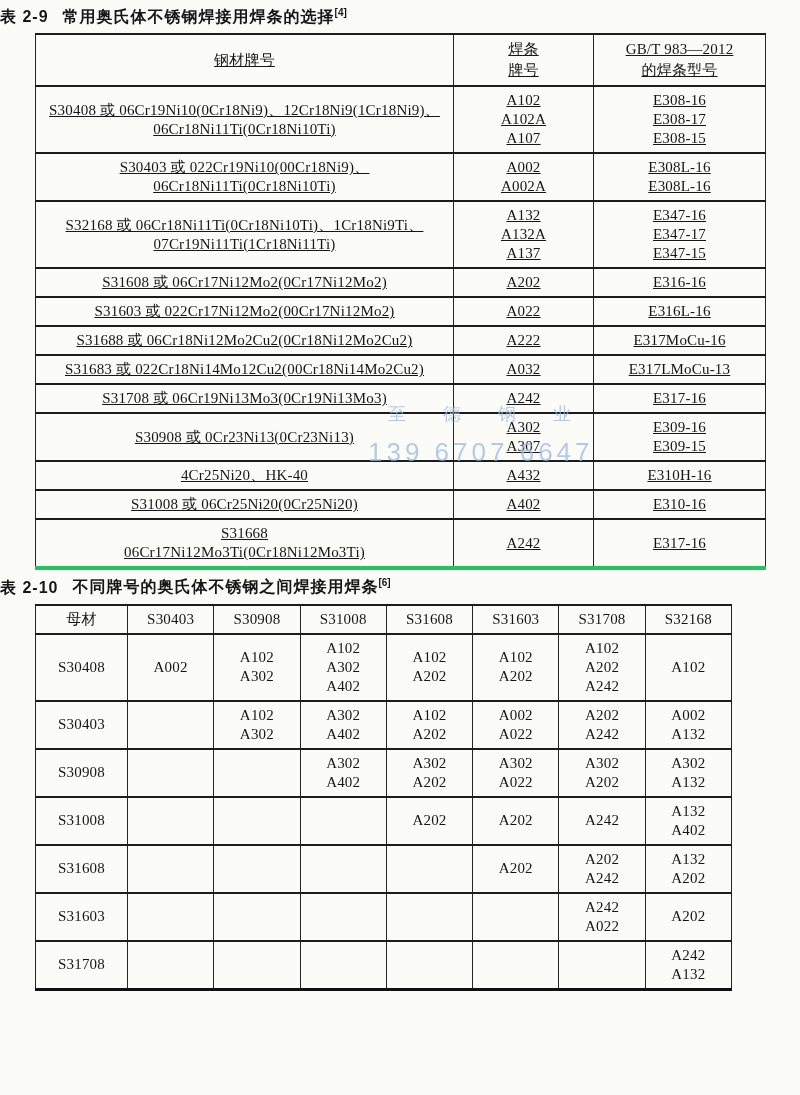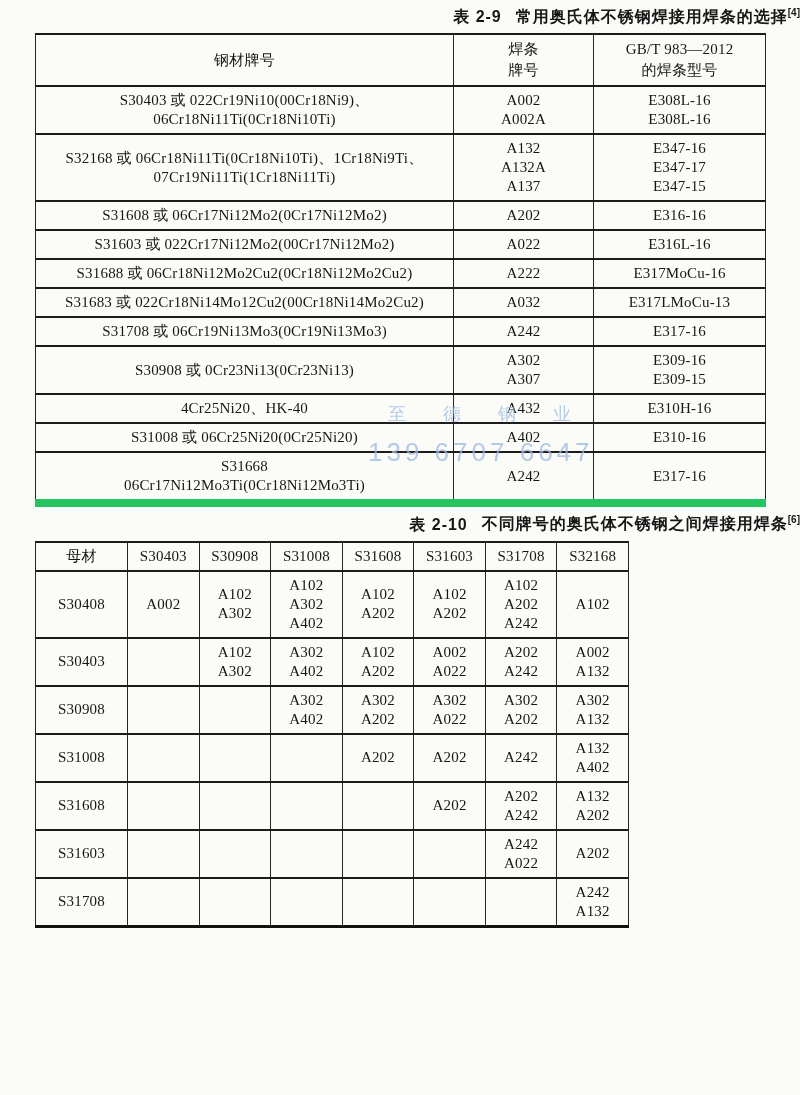--- a/index.html
+++ b/index.html
@@ -7,55 +7,55 @@
     width: 800px; height: 1095px;
     background: #fbfbf8;
     font-family: "Liberation Serif", "DejaVu Serif", serif;
     color: #161616;
     position: relative;
     overflow: hidden;
   }
   .sheet { position: relative; width: 800px; height: 1095px; z-index: 1; }
 
   .table-title {
-    text-align: right;
+    text-align: left;
     font-family: "Liberation Sans", "DejaVu Sans", sans-serif;
     font-weight: bold;
     font-size: 16px;
     letter-spacing: 1px;
     padding: 7px 0 5px 0;
   }
   .table-title sup { font-size: 10px; letter-spacing: 0; }
   .title-prefix { margin-right: 14px; }
 
   table {
     border-collapse: collapse;
     table-layout: fixed;
     background: transparent;
   }
   #table1 { margin-left: 35px; width: 730px; }
-  #table2 { margin-left: 35px; width: 594px; }
+  #table2 { margin-left: 35px; width: 697px; }
 
   td, th {
     border-left: 1px solid #262626;
     border-right: 1px solid #262626;
     border-top: 2px solid #1c1c1c;
     border-bottom: 2px solid #1c1c1c;
     text-align: center;
     vertical-align: middle;
     font-size: 15px;
     font-weight: normal;
     line-height: 19px;
     padding: 4px 3px;
     letter-spacing: 0.2px;
   }
   #table1 tr, #table2 tr { height: 19px; }
   #table1 thead tr { height: 52px; }
   #table2 thead tr { height: 29px; }
-  #table1 { border-bottom: 8px solid #22c55e; }
+  #table1 { border-bottom: 4px solid #22c55e; text-decoration: underline; }
   #table2 { border-bottom: 3px solid #111; }
 
   #table1 col.c-steel { width: 418px; }
   #table1 col.c-elec  { width: 140px; }
   #table1 col.c-model { width: 172px; }
   #table2 col.c-base  { width: 92px; }
 
   .hdr-2line { line-height: 21px; }
 
   .watermark {
@@ -101,20 +101,25 @@
       </colgroup>
     <thead>
       <tr>
         <th>钢材牌号</th>
         <th class="hdr-2line"><span>焊条</span><br><span>牌号</span></th>
         <th class="hdr-2line"><span>GB/T 983—2012</span><br><span>的焊条型号</span></th>
       </tr>
     </thead>
     <tbody id="table1-body">
         <tr>
+          <td>S30408 或 06Cr19Ni10(0Cr18Ni9)、12Cr18Ni9(1Cr18Ni9)、<br>06Cr18Ni11Ti(0Cr18Ni10Ti)</td>
+          <td>A102<br>A102A<br>A107</td>
+          <td>E308-16<br>E308-17<br>E308-15</td>
+        </tr>
+        <tr>
           <td>S30403 或 022Cr19Ni10(00Cr18Ni9)、06Cr18Ni11Ti(0Cr18Ni10Ti)</td>
           <td>A002<br>A002A</td>
           <td>E308L-16<br>E308L-16</td>
         </tr>
         <tr>
           <td>S32168 或 06Cr18Ni11Ti(0Cr18Ni10Ti)、1Cr18Ni9Ti、<br>07Cr19Ni11Ti(1Cr18Ni11Ti)</td>
           <td>A132<br>A132A<br>A137</td>
           <td>E347-16<br>E347-17<br>E347-15</td>
         </tr>
         <tr>

